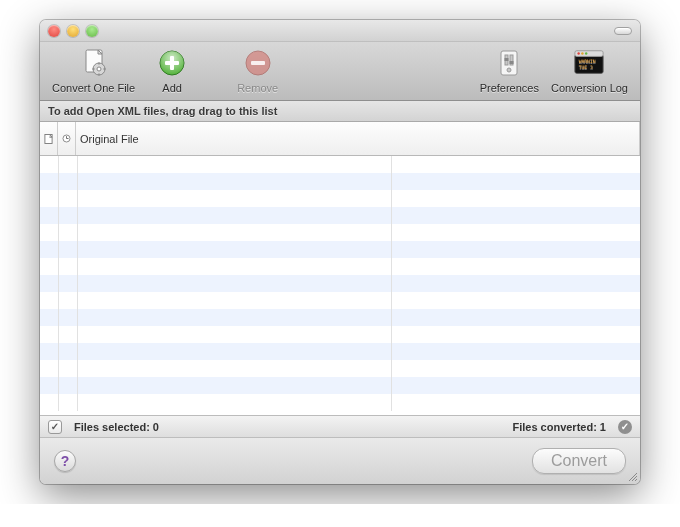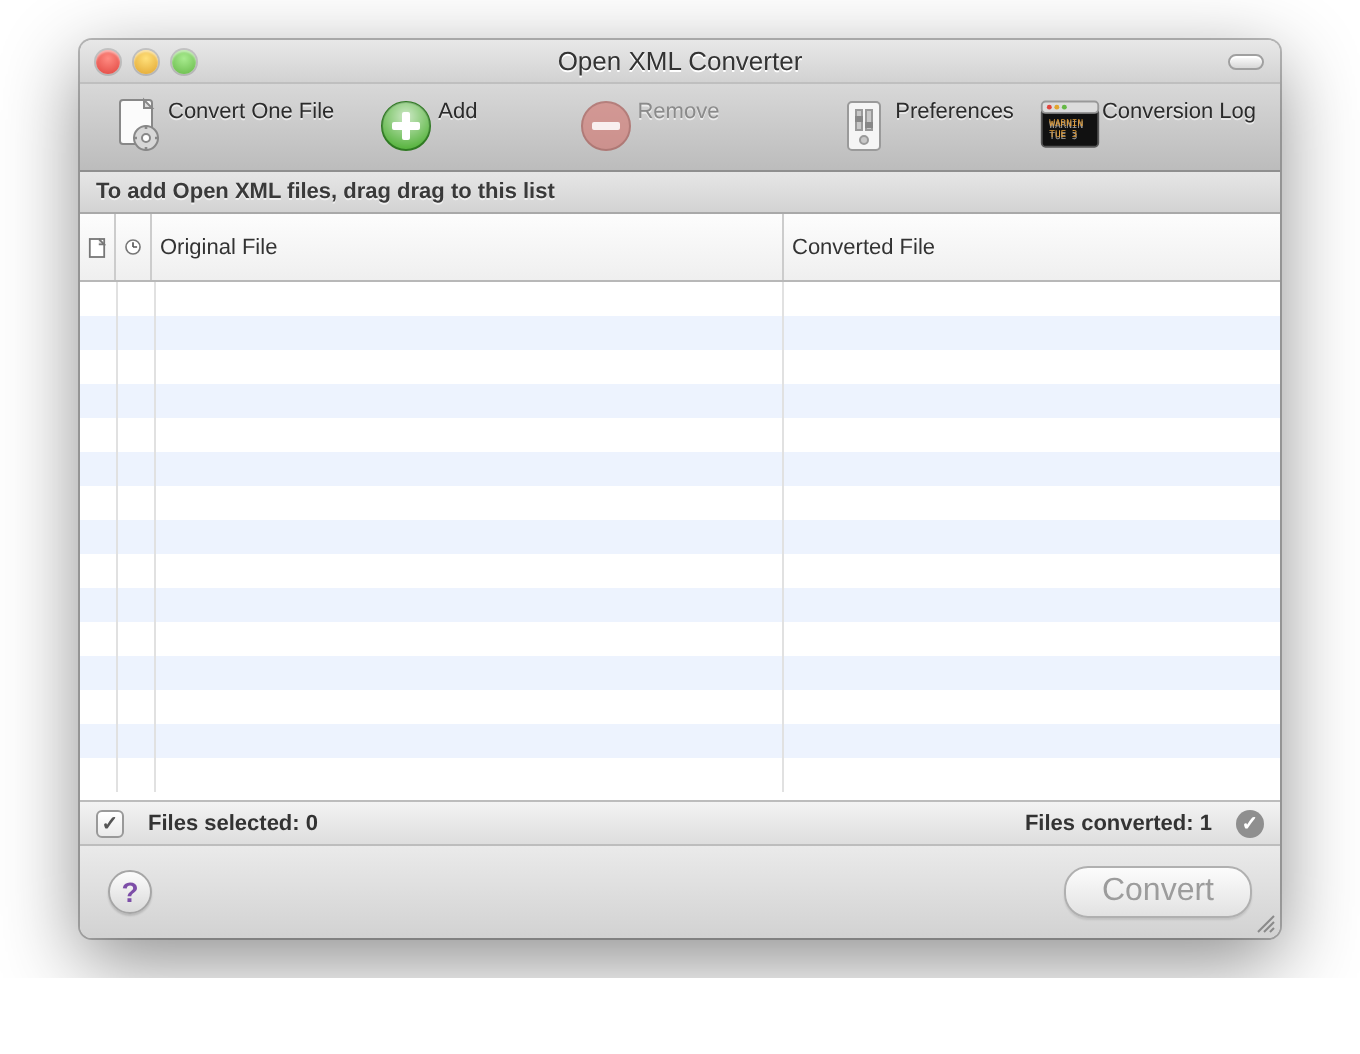--- a/index.html
+++ b/index.html
@@ -62,22 +62,22 @@
   .toolbar {
     background: linear-gradient(#d8d8d8, #bcbcbc);
     border-bottom: 1px solid #8f8f8f;
     display: flex;
     align-items: flex-end;
     padding: 3px 6px 4px 6px;
     gap: 0;
   }
   .tb-item {
     display: flex;
-    flex-direction: row;
-    align-items: flex-start;
+    flex-direction: column;
+    align-items: center;
     justify-content: flex-end;
     padding: 2px 6px 2px 6px;
     border-radius: 4px;
     min-width: 46px;
     color: #2b2b2b;
     text-shadow: 0 1px 0 rgba(255,255,255,0.6);
     cursor: default;
   }
   .tb-item.selected {
     background: linear-gradient(#c7c7c7,#b0b0b0);
@@ -211,21 +211,20 @@
 <body>
 
 <div class="window">
 
   <div class="titlebar">
     <div class="traffic-lights">
       <div class="tl red"></div>
       <div class="tl yellow"></div>
       <div class="tl green"></div>
     </div>
-    <div class="titlebar-title">Open XML Converter</div>
     <div class="titlebar-pill"></div>
   </div>
 
   <div class="toolbar">
 
     <div class="tb-item">
       <div class="tb-icon">
         <svg width="32" height="32" viewBox="0 0 32 32">
           <rect x="8" y="3" width="16" height="22" rx="1.5" fill="#fbfbfb" stroke="#888"></rect>
           <polygon points="20,3 24,7 20,7" fill="#ddd" stroke="#888"></polygon>
@@ -318,23 +317,20 @@
       <div class="th th-icon">
         <svg width="11" height="11" viewBox="0 0 11 11">
           <circle cx="5.5" cy="5.5" r="4.3" fill="#fff" stroke="#777"></circle>
           <line x1="5.5" y1="5.5" x2="5.5" y2="2.6" stroke="#555"></line>
           <line x1="5.5" y1="5.5" x2="8" y2="5.5" stroke="#555"></line>
         </svg>
       </div>
       <div class="th th-orig">
         <span>Original File</span>
       </div>
-      <div class="th th-conv">
-        <span>Converted File</span>
-      </div>
     </div>
     <div class="table-body" id="table-body">
         <div class="row">
           <div class="cell c1"></div>
           <div class="cell c2"></div>
           <div class="cell c3"></div>
           <div class="cell c4"></div>
         </div>
         <div class="row alt">
           <div class="cell c1"></div>

